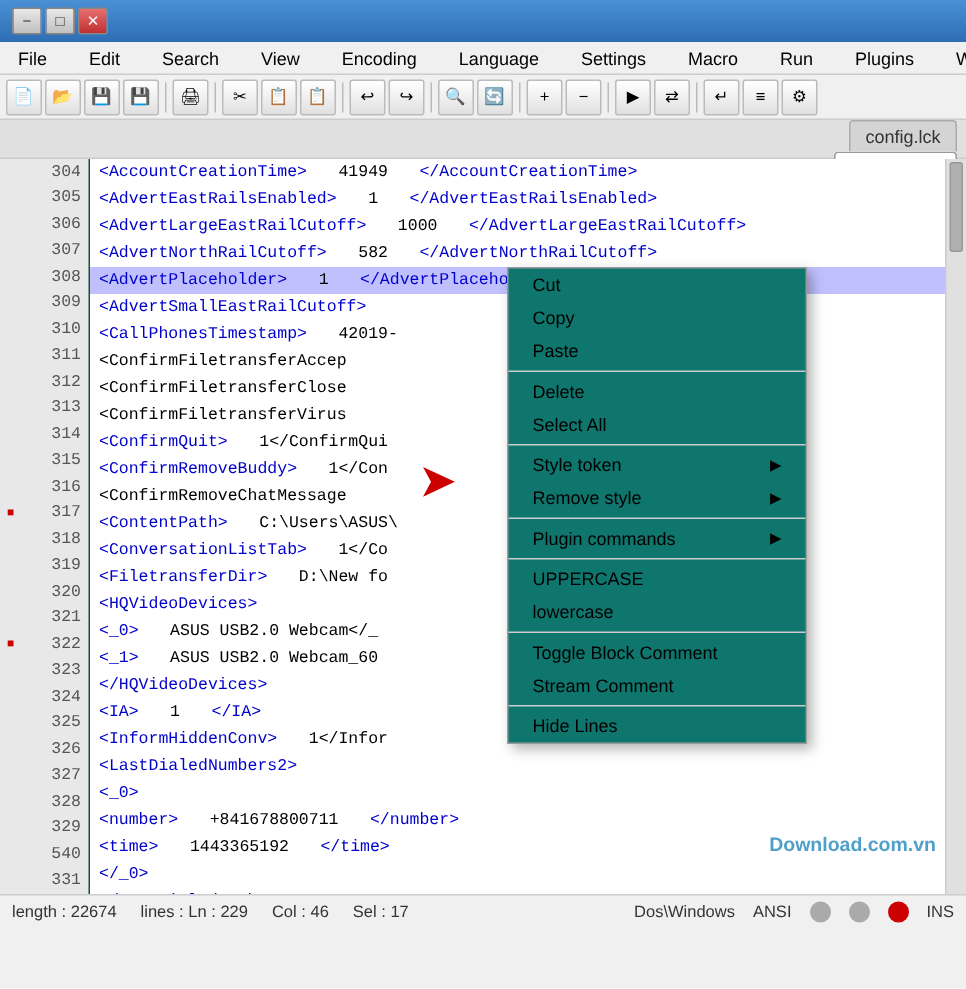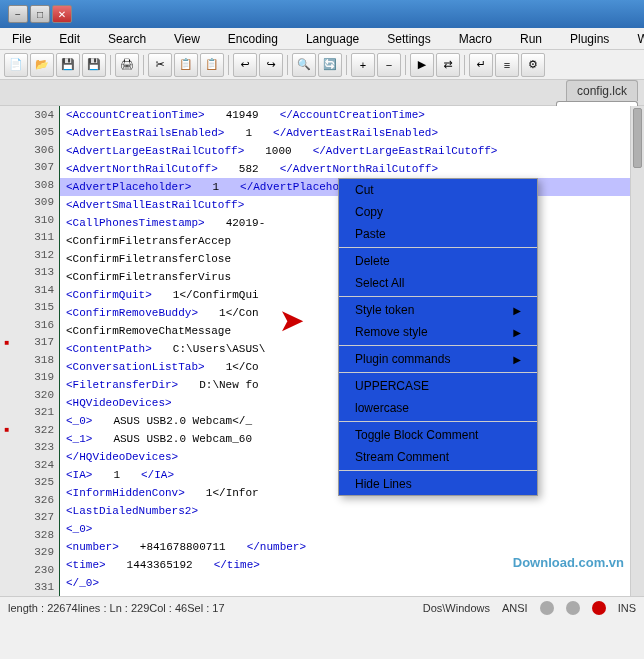--- a/index.html
+++ b/index.html
@@ -173,21 +173,21 @@
       border-radius: 2px;
       height: 60px;
     }
 
     
     .context-menu {
       position: absolute;
       top: 72px;
       left: 338px;
       width: 200px;
-      background: #1d4ed8;
+      background: #0f766e;
       border: 1px solid #999;
       box-shadow: 3px 3px 8px rgba(0,0,0,0.3);
       z-index: 100;
       font-size: 12px;
     }
     .ctx-item {
       padding: 4px 16px;
       cursor: pointer;
       color: #000;
       display: flex;
@@ -215,21 +215,21 @@
       background: #f0f0f0;
       border-top: 1px solid #ccc;
       height: 22px;
       display: flex;
       align-items: center;
       padding: 0 8px;
       font-size: 11px;
       color: #333;
       justify-content: space-between;
     }
-    .status-left { display: flex; }
+    .status-left { display: flex; gap: 16px; }
     .status-right { display: flex; gap: 12px; align-items: center; }
     .status-indicator {
       width: 14px; height: 14px;
       border-radius: 50%;
       display: inline-block;
     }
 
     
     .watermark {
       position: absolute;
@@ -408,21 +408,21 @@
       <div class="gutter-row">
         <span class="gutter-marker"></span>
         <span class="gutter-num">328</span>
       </div>
       <div class="gutter-row">
         <span class="gutter-marker"></span>
         <span class="gutter-num">329</span>
       </div>
       <div class="gutter-row">
         <span class="gutter-marker"></span>
-        <span class="gutter-num">230</span>
+        <span class="gutter-num">540</span>
       </div>
       <div class="gutter-row">
         <span class="gutter-marker"></span>
         <span class="gutter-num">331</span>
       </div>
     </div>
 
   <div class="code-area" id="codeArea">
       <div class="code-line">    <span class="xml-tag">&lt;AccountCreationTime&gt;</span>41949<span class="xml-tag">&lt;/AccountCreationTime&gt;</span></div>
       <div class="code-line">    <span class="xml-tag">&lt;AdvertEastRailsEnabled&gt;</span>1<span class="xml-tag">&lt;/AdvertEastRailsEnabled&gt;</span></div>

